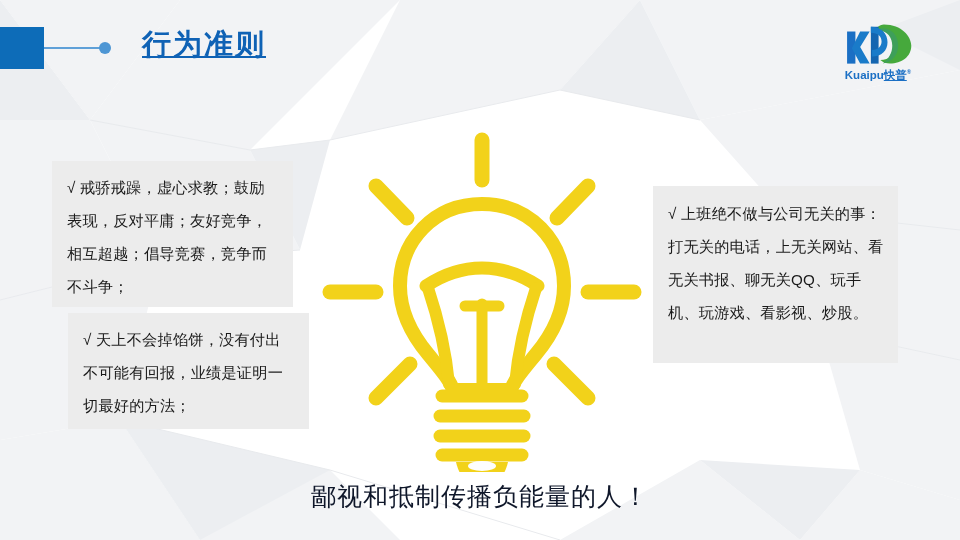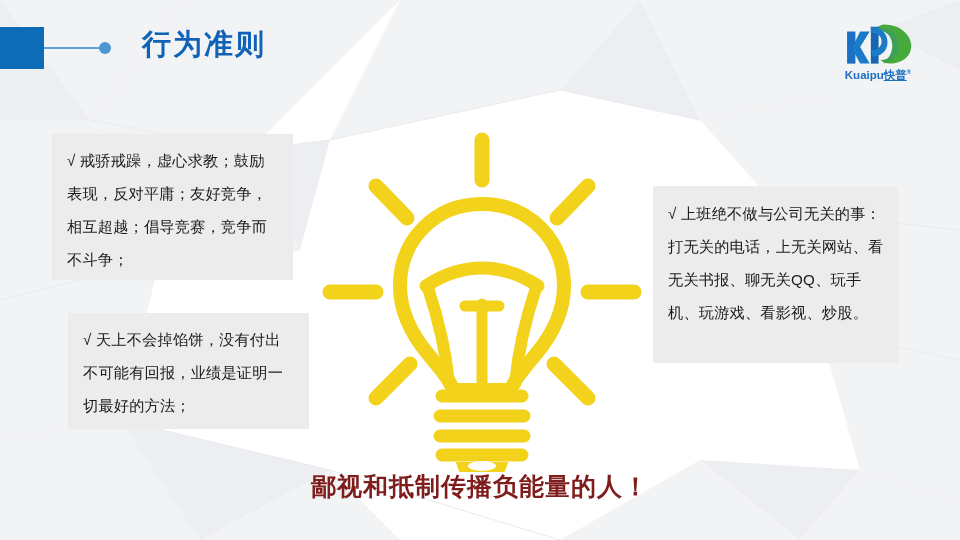--- a/index.html
+++ b/index.html
@@ -61,20 +61,21 @@
     position: absolute;
     left: 142px;
     top: 26px;
     font-size: 29px;
     font-weight: bold;
     color: #0F62B5;
     letter-spacing: 2px;
     line-height: 36px;
     white-space: nowrap;
     z-index: 3;
+    text-decoration: underline;
   }
 
   
   .logo {
     position: absolute;
     right: 26px;
     top: 22px;
     width: 112px;
     height: 62px;
     z-index: 3;
@@ -105,21 +106,21 @@
     background: #ECECEC;
     z-index: 2;
     box-sizing: border-box;
     color: #1a1a1a;
     font-size: 15.2px;
     line-height: 33px;
     letter-spacing: 0.2px;
   }
   .panel-l1 {
     left: 52px;
-    top: 134px;
+    top: 161px;
     width: 241px;
     height: 146px;
     padding: 10px 14px 10px 15px;
   }
   .panel-l2 {
     left: 68px;
     top: 313px;
     width: 241px;
     height: 116px;
     padding: 10px 14px 10px 15px;
@@ -140,25 +141,25 @@
     width: 344px;
     height: 344px;
     z-index: 2;
   }
 
   
   .caption {
     position: absolute;
     left: 0;
     right: 0;
-    top: 468px;
+    top: 478px;
     text-align: center;
     font-size: 25px;
-    font-weight: bold;
-    color: #7f1d1d;
+    font-weight: normal;
+    color: #0f172a;
     letter-spacing: 1px;
     line-height: 36px;
     z-index: 3;
   }
 </style>
 </head>
 <body>
 
 <div class="slide">
 

